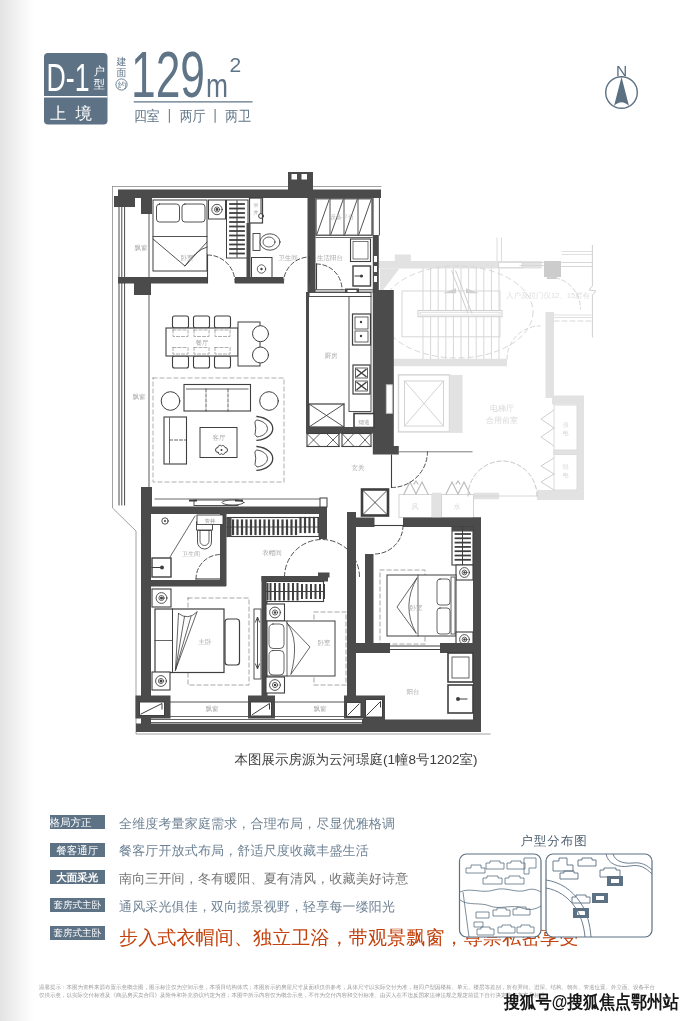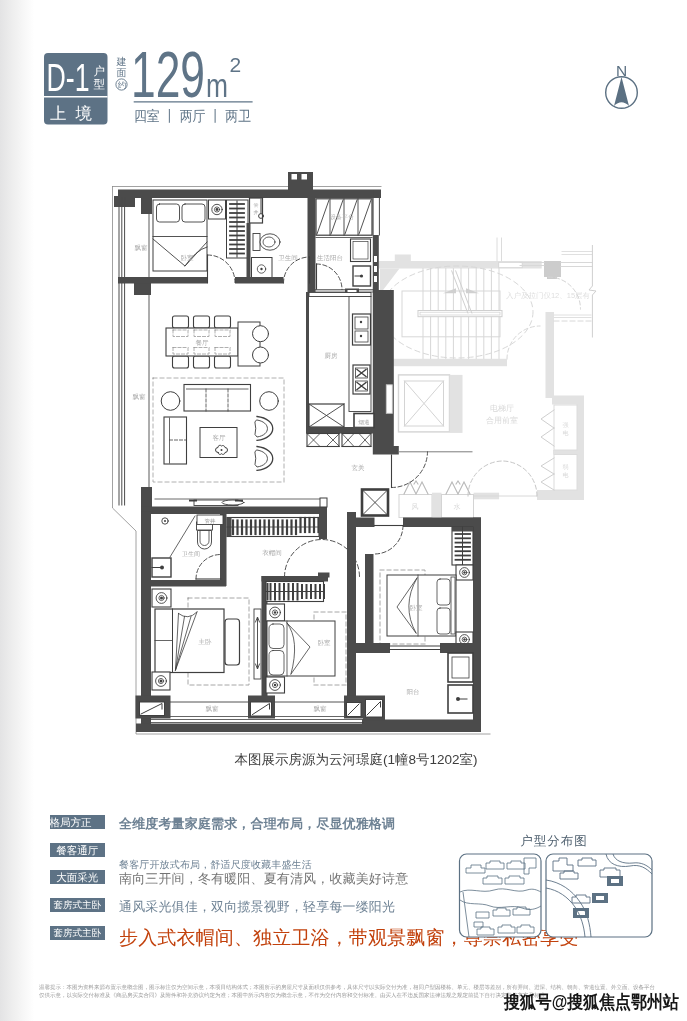--- a/index.html
+++ b/index.html
@@ -615,27 +615,27 @@
 <path d="M348,715 L359,704" stroke="#3f3f3f" stroke-width="1" fill="none"></path>
 
 <rect x="386.3" y="384.8" width="6" height="28.5" fill="#ffffff" stroke="#c6c6c6" stroke-width="0.9"></rect>
 </g>
 </svg>
 
 <div class="abs" style="left:0;top:751px;width:712px;text-align:center;font-size:13.5px;color:#3d3d3d;letter-spacing:0px;">本图展示房源为云河璟庭(1幢8号1202室)</div>
 
 <div class="abs" style="left:49.5px;top:815px;width:55.5px;height:14px;background:#5d7285;color:#fff;font-size:10.5px;line-height:14.5px;text-align:left;">格局方正</div>
 
-<div class="abs" style="left:119px;top:814.5px;font-size:13px;color:#6e8294;letter-spacing:0.15px;font-weight:bold;">全维度考量家庭需求，合理布局，尽显优雅格调</div>
+<div class="abs" style="left:119px;top:814.5px;font-size:13px;color:#6e8294;letter-spacing:0.15px;">全维度考量家庭需求，合理布局，尽显优雅格调</div>
 
 <div class="abs" style="left:49.5px;top:842.7px;width:55.5px;height:14px;background:#5d7285;color:#fff;font-size:10.5px;line-height:14.5px;text-align:center;">餐客通厅</div>
 
-<div class="abs" style="left:119px;top:842.2px;font-size:10px;color:#6e8294;letter-spacing:0.15px;margin-top:16px;">餐客厅开放式布局，舒适尺度收藏丰盛生活</div>
-
-<div class="abs" style="left:49.5px;top:870.4px;width:55.5px;height:14px;background:#5d7285;color:#fff;font-size:10.5px;line-height:14.5px;text-align:center;">大面采光</div>
+<div class="abs" style="left:119px;top:842.2px;font-size:13px;color:#6e8294;letter-spacing:0.15px;">餐客厅开放式布局，舒适尺度收藏丰盛生活</div>
+
+<div class="abs" style="left:49.5px;top:870.4px;width:55.5px;height:14px;background:#5d7285;color:#fff;font-size:10.5px;line-height:14.5px;text-align:center;font-weight:bold;">大面采光</div>
 
 <div class="abs" style="left:119px;top:869.9px;font-size:13px;color:#737373;letter-spacing:0.15px;">南向三开间，冬有暖阳、夏有清风，收藏美好诗意</div>
 
 <div class="abs" style="left:49.5px;top:898.1px;width:55.5px;height:14px;background:#5d7285;color:#fff;font-size:9.5px;line-height:14.5px;text-align:center;">套房式主卧</div>
 
 <div class="abs" style="left:119px;top:897.6px;font-size:13px;color:#6e8294;letter-spacing:0.15px;text-align:center;">通风采光俱佳，双向揽景视野，轻享每一缕阳光</div>
 
 <div class="abs" style="left:49.5px;top:925.8px;width:55.5px;height:14px;background:#5d7285;color:#fff;font-size:9.5px;line-height:14.5px;text-align:center;">套房式主卧</div>
 
 <div class="abs" style="left:119px;top:925.3px;font-size:19px;color:#c2410c;letter-spacing:0.15px;">步入式衣帽间、独立卫浴，带观景飘窗，尊崇私密享受</div>

